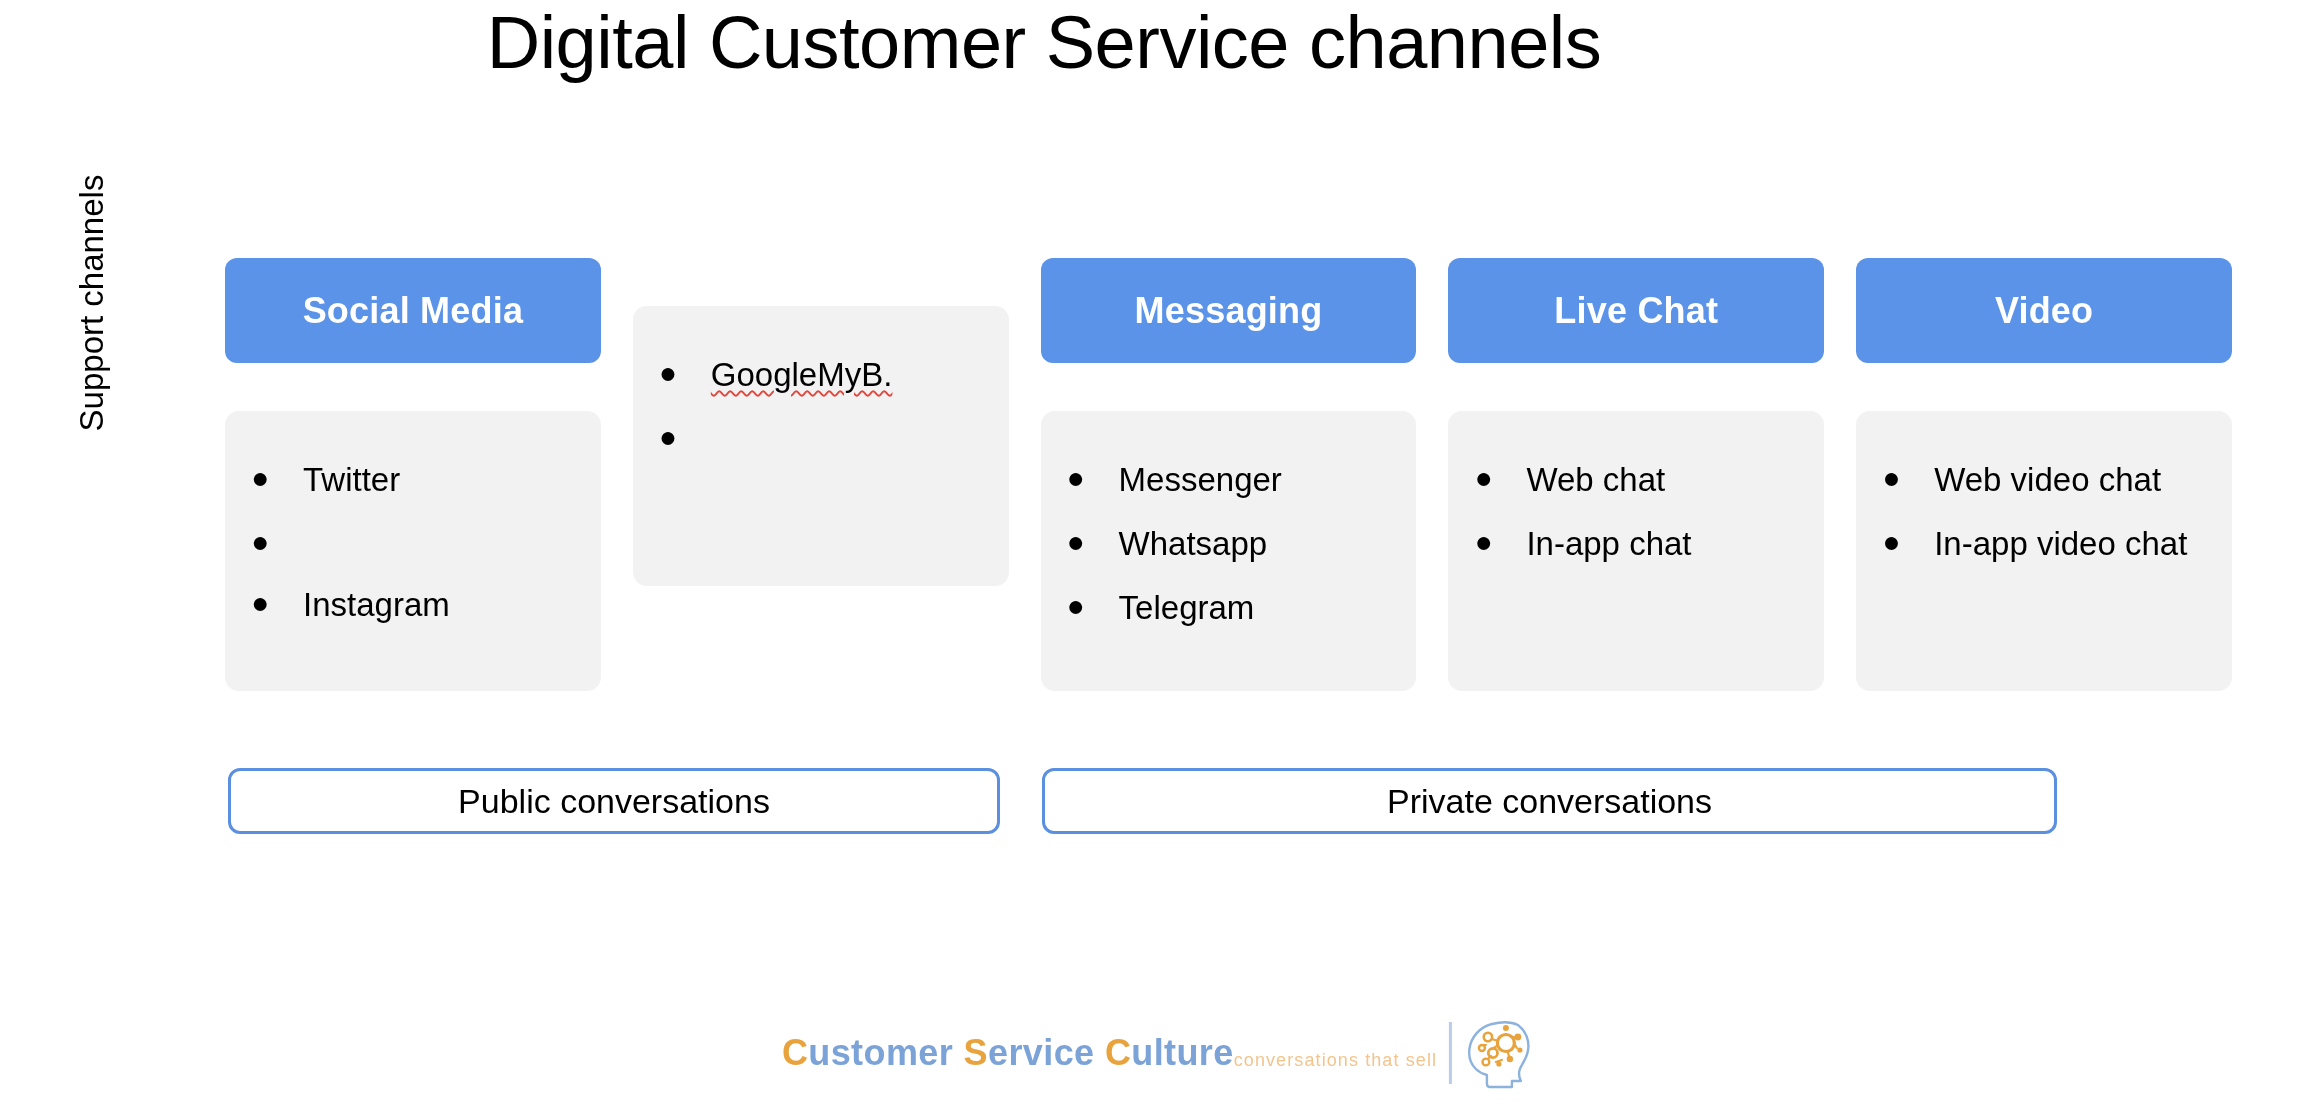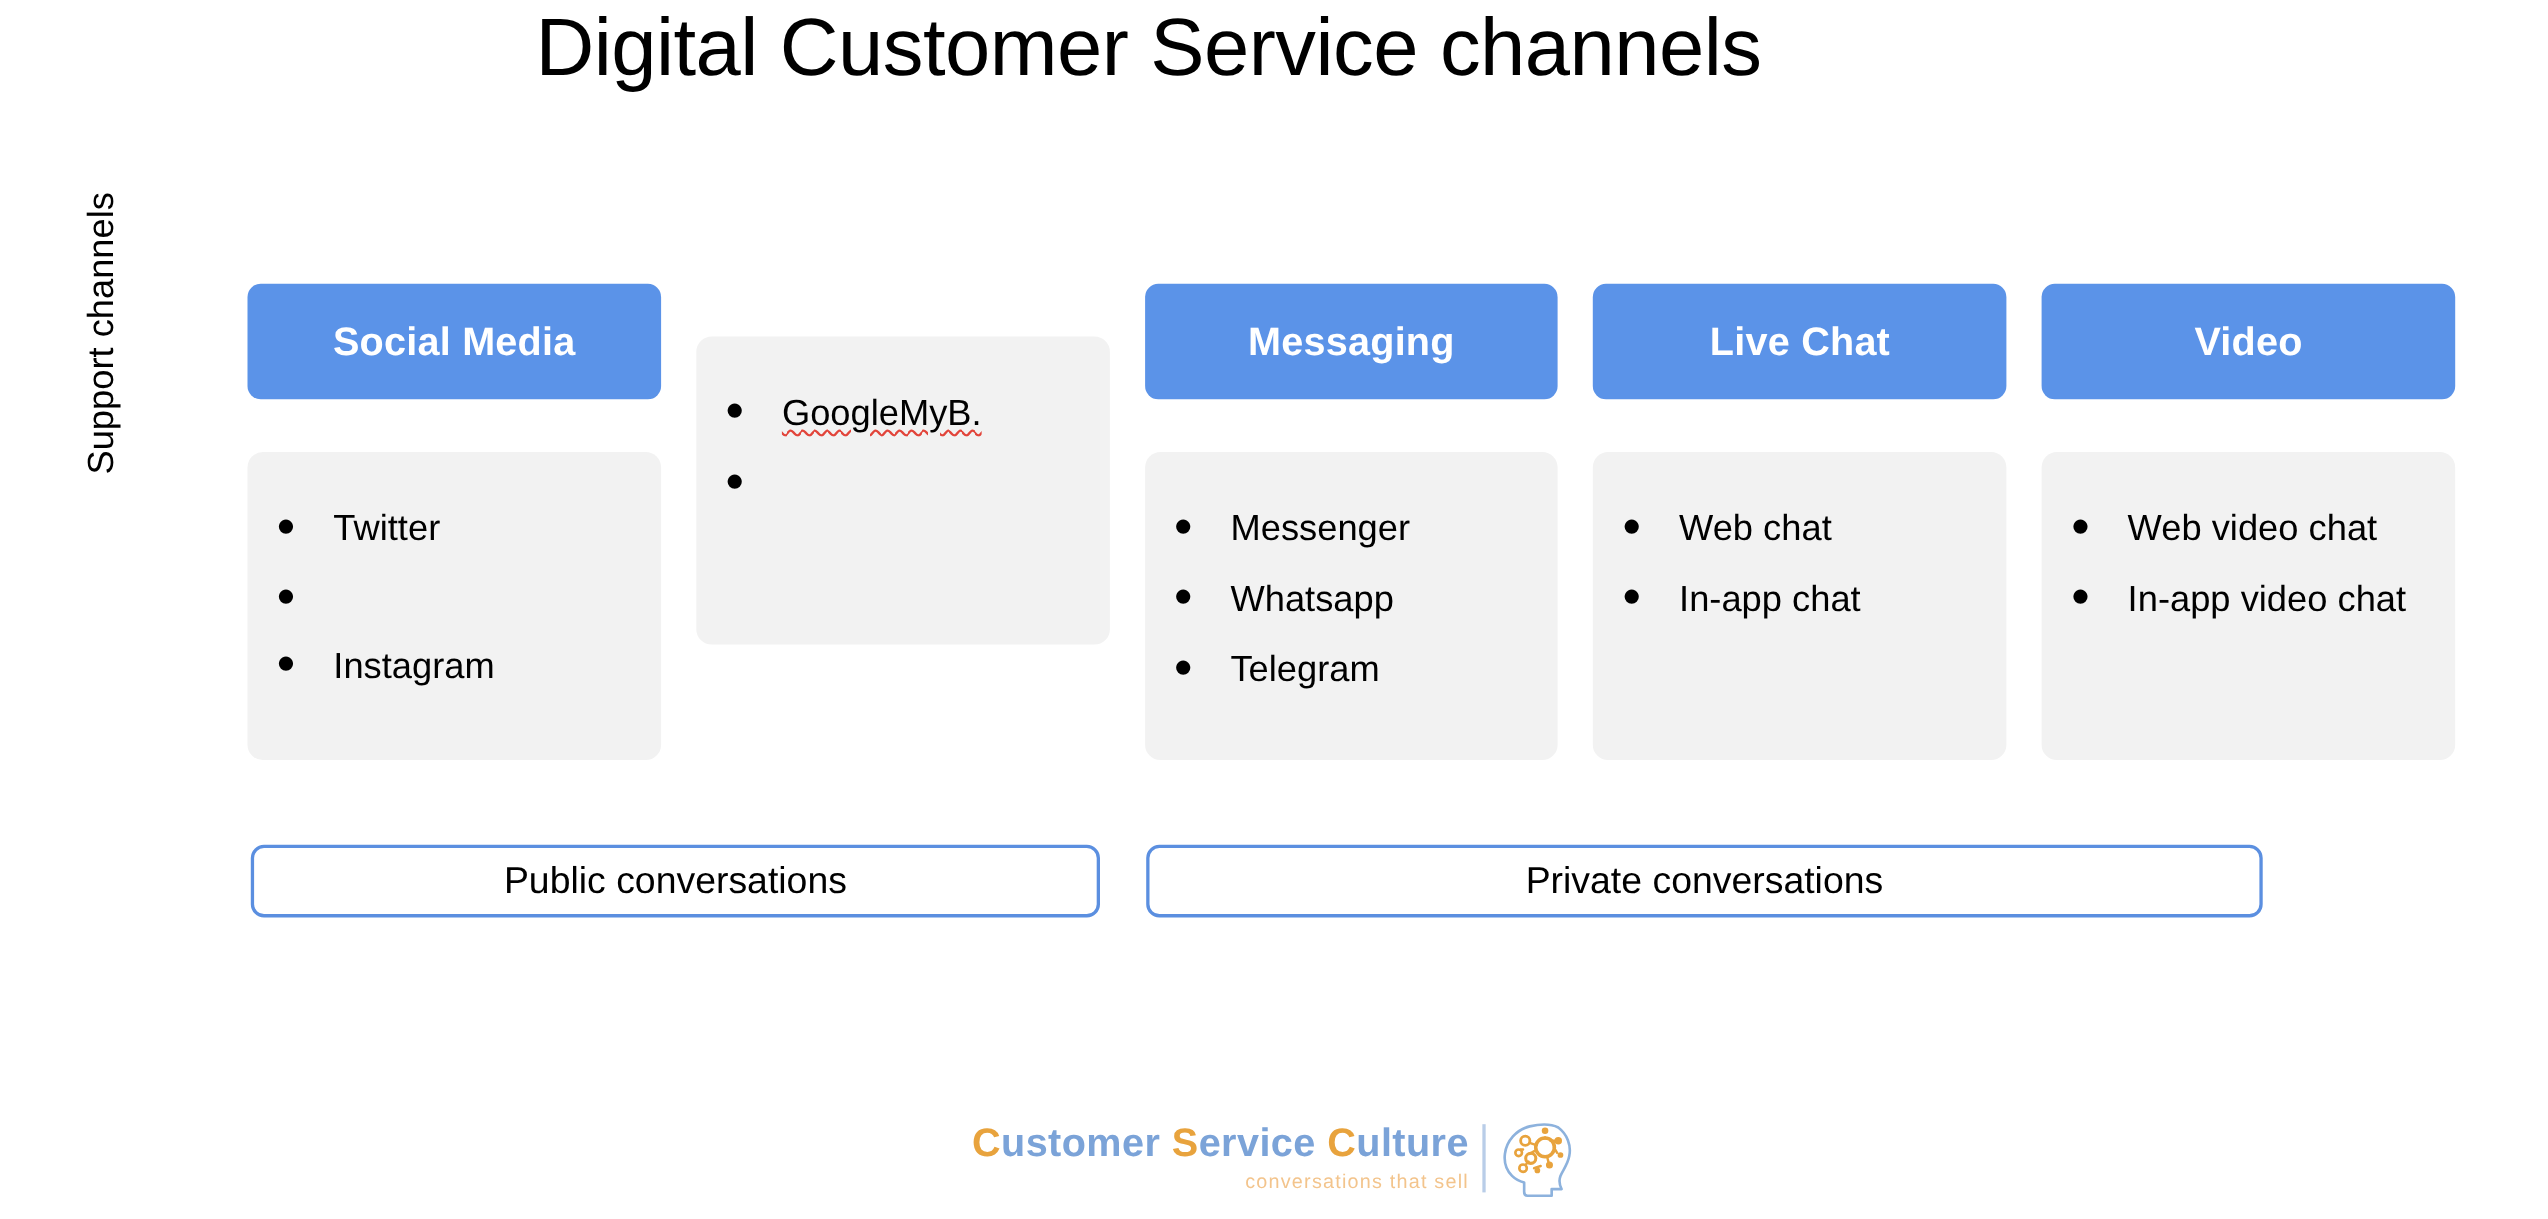--- a/index.html
+++ b/index.html
@@ -47,21 +47,20 @@
   }
 
   
   .columns {
     position: absolute;
     left: 225px;
     top: 258px;
     width: 2007px;
     display: flex;
     gap: 32px;
-    justify-content: flex-end;
   }
   .column {
     flex: 1 1 0;
     display: flex;
     flex-direction: column;
   }
 
   .col-header {
     background: #5B93E8;
     border-radius: 12px;
@@ -145,21 +144,21 @@
     position: absolute;
     left: 50%;
     transform: translateX(-50%);
     top: 1012px;
     display: flex;
     align-items: center;
     height: 82px;
   }
   .logo-text-block {
     display: flex;
-    flex-direction: column;
+    flex-direction: row;
     align-items: flex-end;
     justify-content: center;
     padding-right: 10px;
   }
   .logo-wordmark {
     font-size: 36px;
     font-weight: bold;
     color: #7BA3D8;
     letter-spacing: 0.4px;
     line-height: 1.05;

